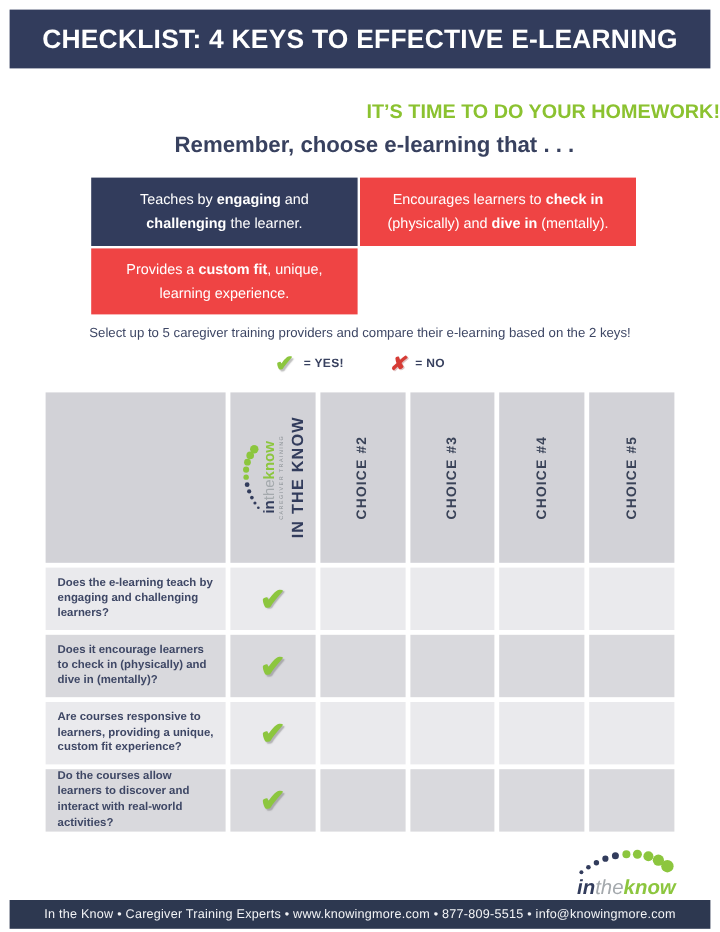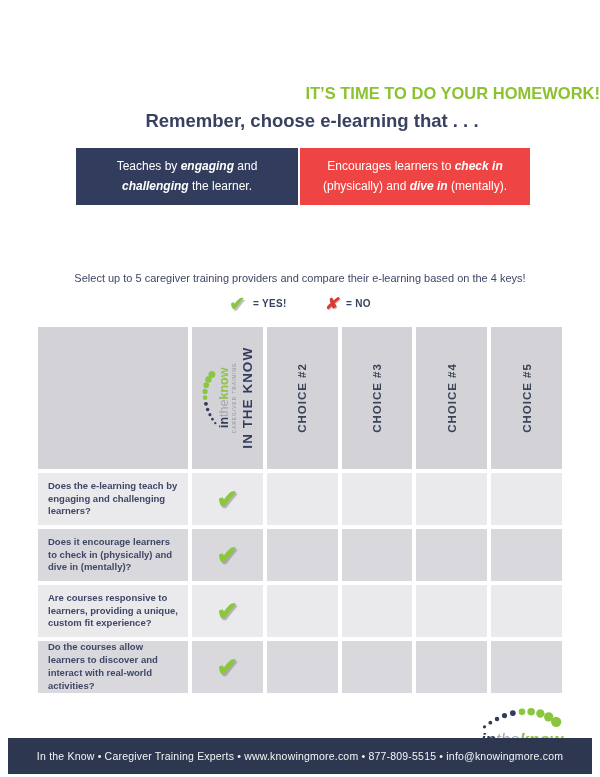--- a/index.html
+++ b/index.html
@@ -17,21 +17,21 @@
   .subheadline { position:absolute; top:110px; left:0; width:100%; text-align:center;
                  color:#38415f; font-size:18.5px; font-weight:bold;padding-left:24px; }
 
   
   .key-grid { position:absolute; top:148px; left:76px; width:454px;
               display:grid; grid-template-columns:222px 1fr; grid-template-rows:57px 55px; gap:2px; }
   .key-box { display:flex; align-items:center; justify-content:center; text-align:center; padding:4px 12px; }
   .key-box.navy { background:#323c5c; }
   .key-box.green { background:#ef4444; }
   .key-text { color:#ffffff; font-size:12px; line-height:1.65; }
-  .key-text .em { font-weight:bold; font-style:italic; }
+  .key-text .em { font-weight:bold; }
 
   .instruction { position:absolute; top:272px; left:0; width:100%; text-align:center;
                  color:#3e4765; font-size:11px; }
 
   
   .legend { position:absolute; top:290px; left:0; width:100%; height:26px;
             display:flex; align-items:center; justify-content:center; gap:8px; }
   .legend .gap { width:22px; }
   .check { color:#8cc63e; font-weight:bold; text-shadow:1.5px 1.5px 1px rgba(110,110,110,0.45); }
   .legend .check { font-size:19px; }
@@ -69,43 +69,49 @@
   .logo.small { width:64px; }
   .logo.small .logo-line { font-size:12.5px; }
   .logo.small .tagline { font-size:4.5px; letter-spacing:1.2px; margin-top:1px; }
 
   .footer-logo { position:absolute; top:706px; right:33px;font-style:italic; }
   .logo.big { width:90px; }
   .logo.big .logo-line { font-size:17px; }
   .logo.big .tagline { font-size:5.5px; letter-spacing:1.7px; margin-top:2px; }
 
   
-  .bottombar { position:absolute; left:8px; right:8px; bottom:3px; height:36px;
+  .bottombar { position:absolute; left:8px; right:8px; bottom:3px; height:24px;
                background:#2d3850; display:flex; align-items:center; justify-content:center; }
   .bottombar span { color:#f3f4f6; font-size:10.5px; letter-spacing:0.2px; white-space:nowrap; }
 </style>
 </head>
 <body>
 
 <div class="page">
 
+  <header class="topbar">
+    <h1>CHECKLIST: 4 KEYS TO EFFECTIVE E-LEARNING</h1>
+  </header>
 
   <div class="headline">IT’S TIME TO DO YOUR HOMEWORK!</div>
   <div class="subheadline">Remember, choose e-learning that . . .</div>
 
   <div class="key-grid" id="keyGrid">
       <div class="key-box navy">
         <div class="key-text"><span>Teaches by </span><span class="em">engaging</span><span> and </span><span class="em">challenging</span><span> the learner.</span></div>
       </div>
       <div class="key-box green">
         <div class="key-text"><span>Encourages learners to </span><span class="em">check in</span><span> (physically) and </span><span class="em">dive in</span><span> (mentally).</span></div>
       </div>
-    </div>
-
-  <div class="instruction">Select up to 5 caregiver training providers and compare their e-learning based on the 4 keys!</div>
+      <div class="key-box green">
+        <div class="key-text"><span>Provides a </span><span class="em">custom fit</span><span>, unique, learning experience.</span></div>
+      </div>
+    </div>
+
+  <div class="instruction">Select up to 5 caregiver training providers and compare their e-learning based on the 2 keys!</div>
 
   <div class="legend">
     <span class="check">✔</span>
     <span class="legend-label">= YES!</span>
     <span class="gap"></span>
     <span class="xmark">✘</span>
     <span class="legend-label">= NO</span>
   </div>
 
   <div class="table" id="grid">

